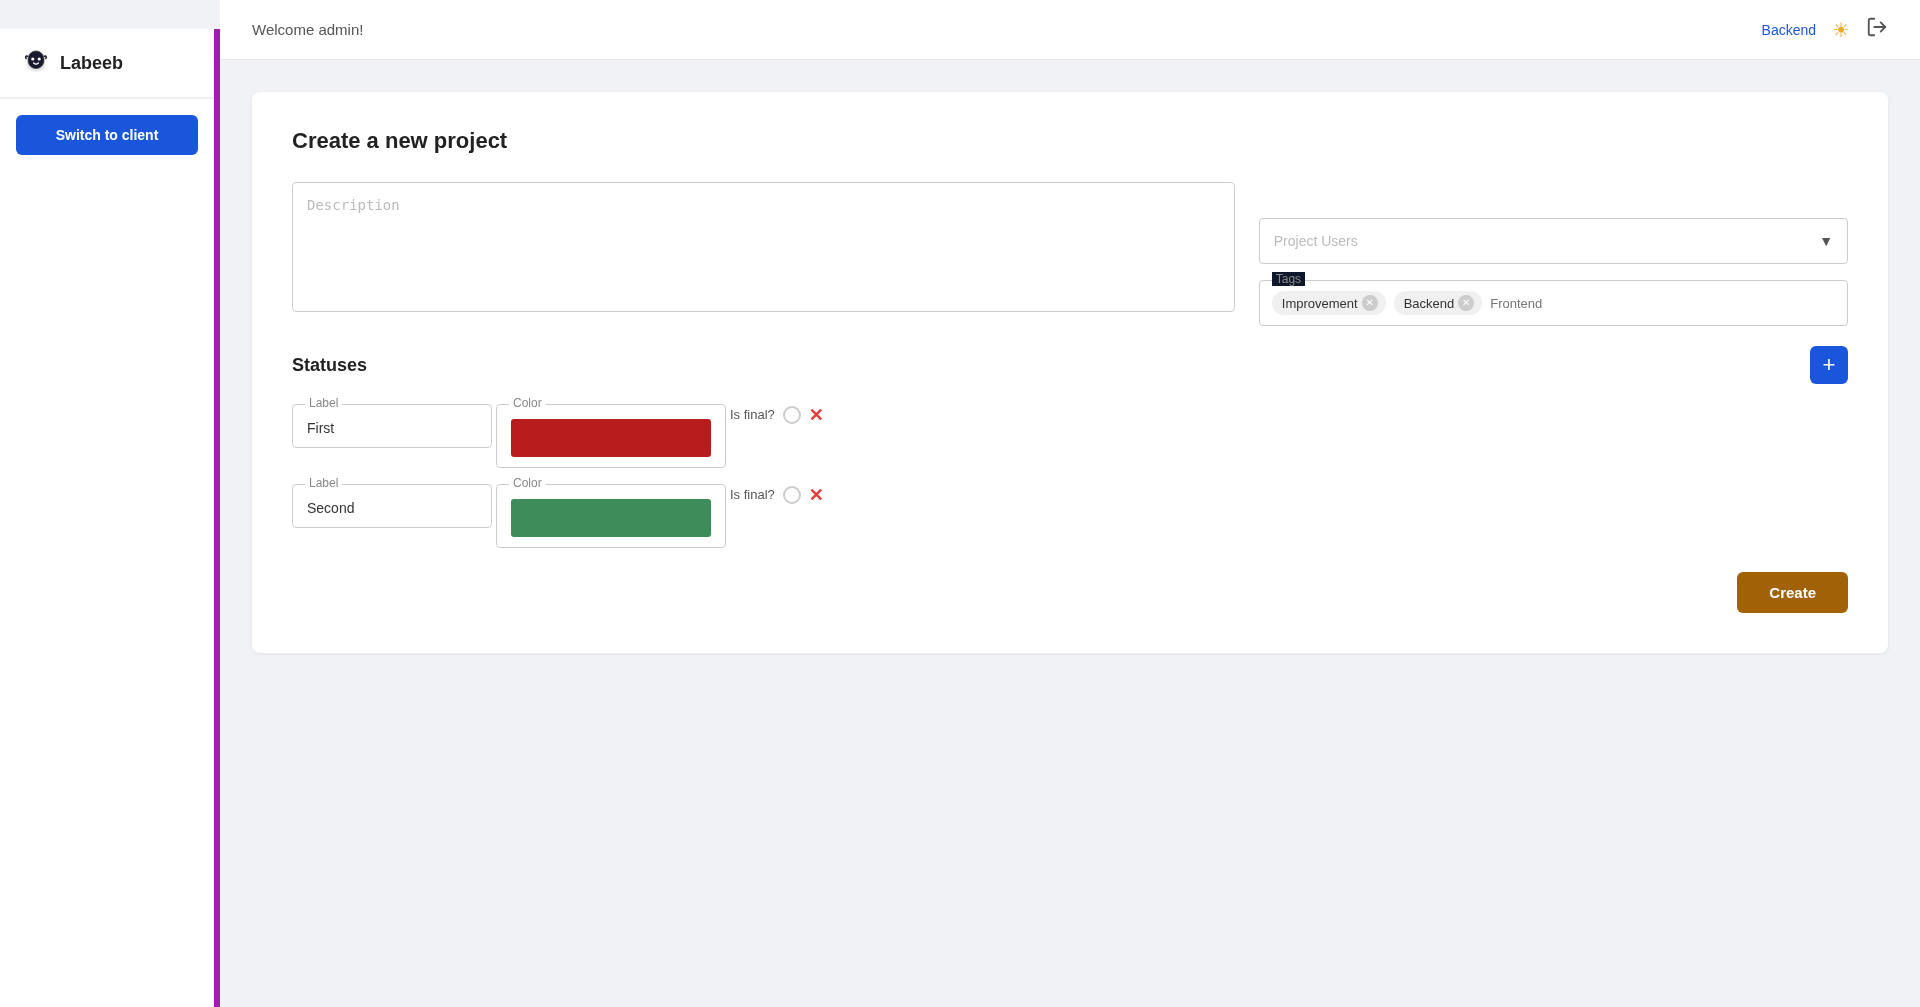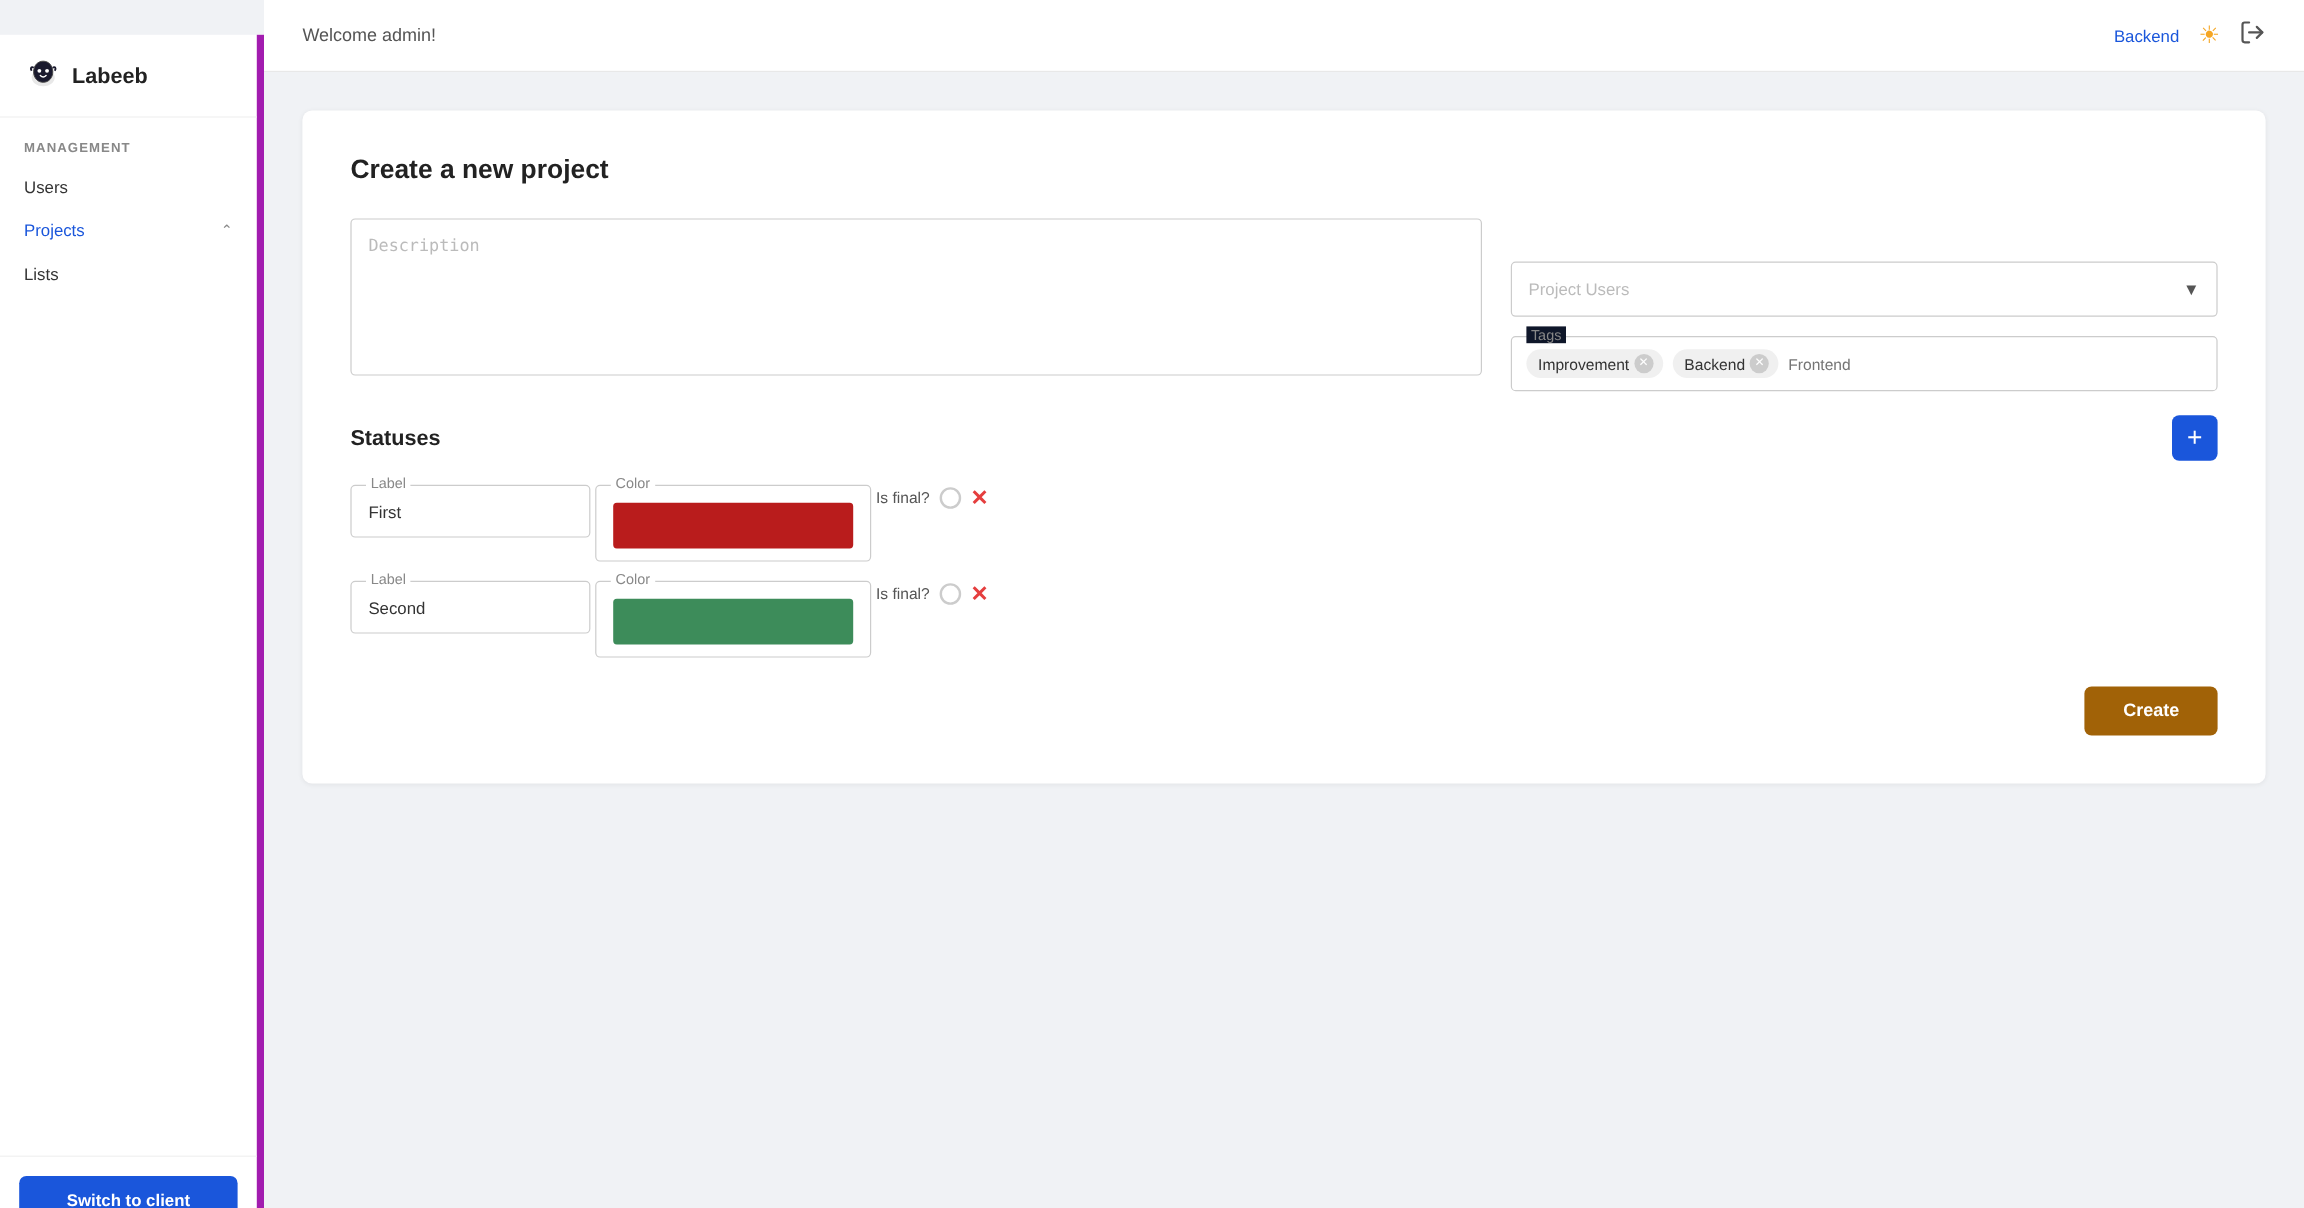--- a/index.html
+++ b/index.html
@@ -373,33 +373,20 @@
       <path d="M20 5 C14 5 10 10 10 16 C10 22 14 27 20 27 C26 27 30 22 30 16 C30 10 26 5 20 5Z" fill="#1a1a2e" stroke="#444" stroke-width="1"></path>
       <circle cx="16" cy="15" r="2" fill="#fff"></circle>
       <circle cx="24" cy="15" r="2" fill="#fff"></circle>
       <path d="M17 20 Q20 23 23 20" stroke="#fff" stroke-width="1.5" fill="none" stroke-linecap="round"></path>
       <path d="M10 12 C8 10 6 12 8 15" stroke="#1a1a2e" stroke-width="2" fill="none"></path>
       <path d="M30 12 C32 10 34 12 32 15" stroke="#1a1a2e" stroke-width="2" fill="none"></path>
     </svg>
     <span class="logo-text">Labeeb</span>
   </div>
 
-  <div class="sidebar-nav">
-    <div class="sidebar-section-title">MANAGEMENT</div>
-    <div class="sidebar-item">
-      <span>Users</span>
-    </div>
-    <div class="sidebar-item active">
-      <span>Projects</span>
-      <span class="sidebar-item-chevron">⌃</span>
-    </div>
-    <div class="sidebar-item">
-      <span>Lists</span>
-    </div>
-  </div>
 
   <div class="sidebar-bottom">
     <button class="switch-client-btn">Switch to client</button>
   </div>
 </div>
 
 <div class="main-area">
 
   <div class="top-header">
     <span class="welcome-text">Welcome admin!</span>

